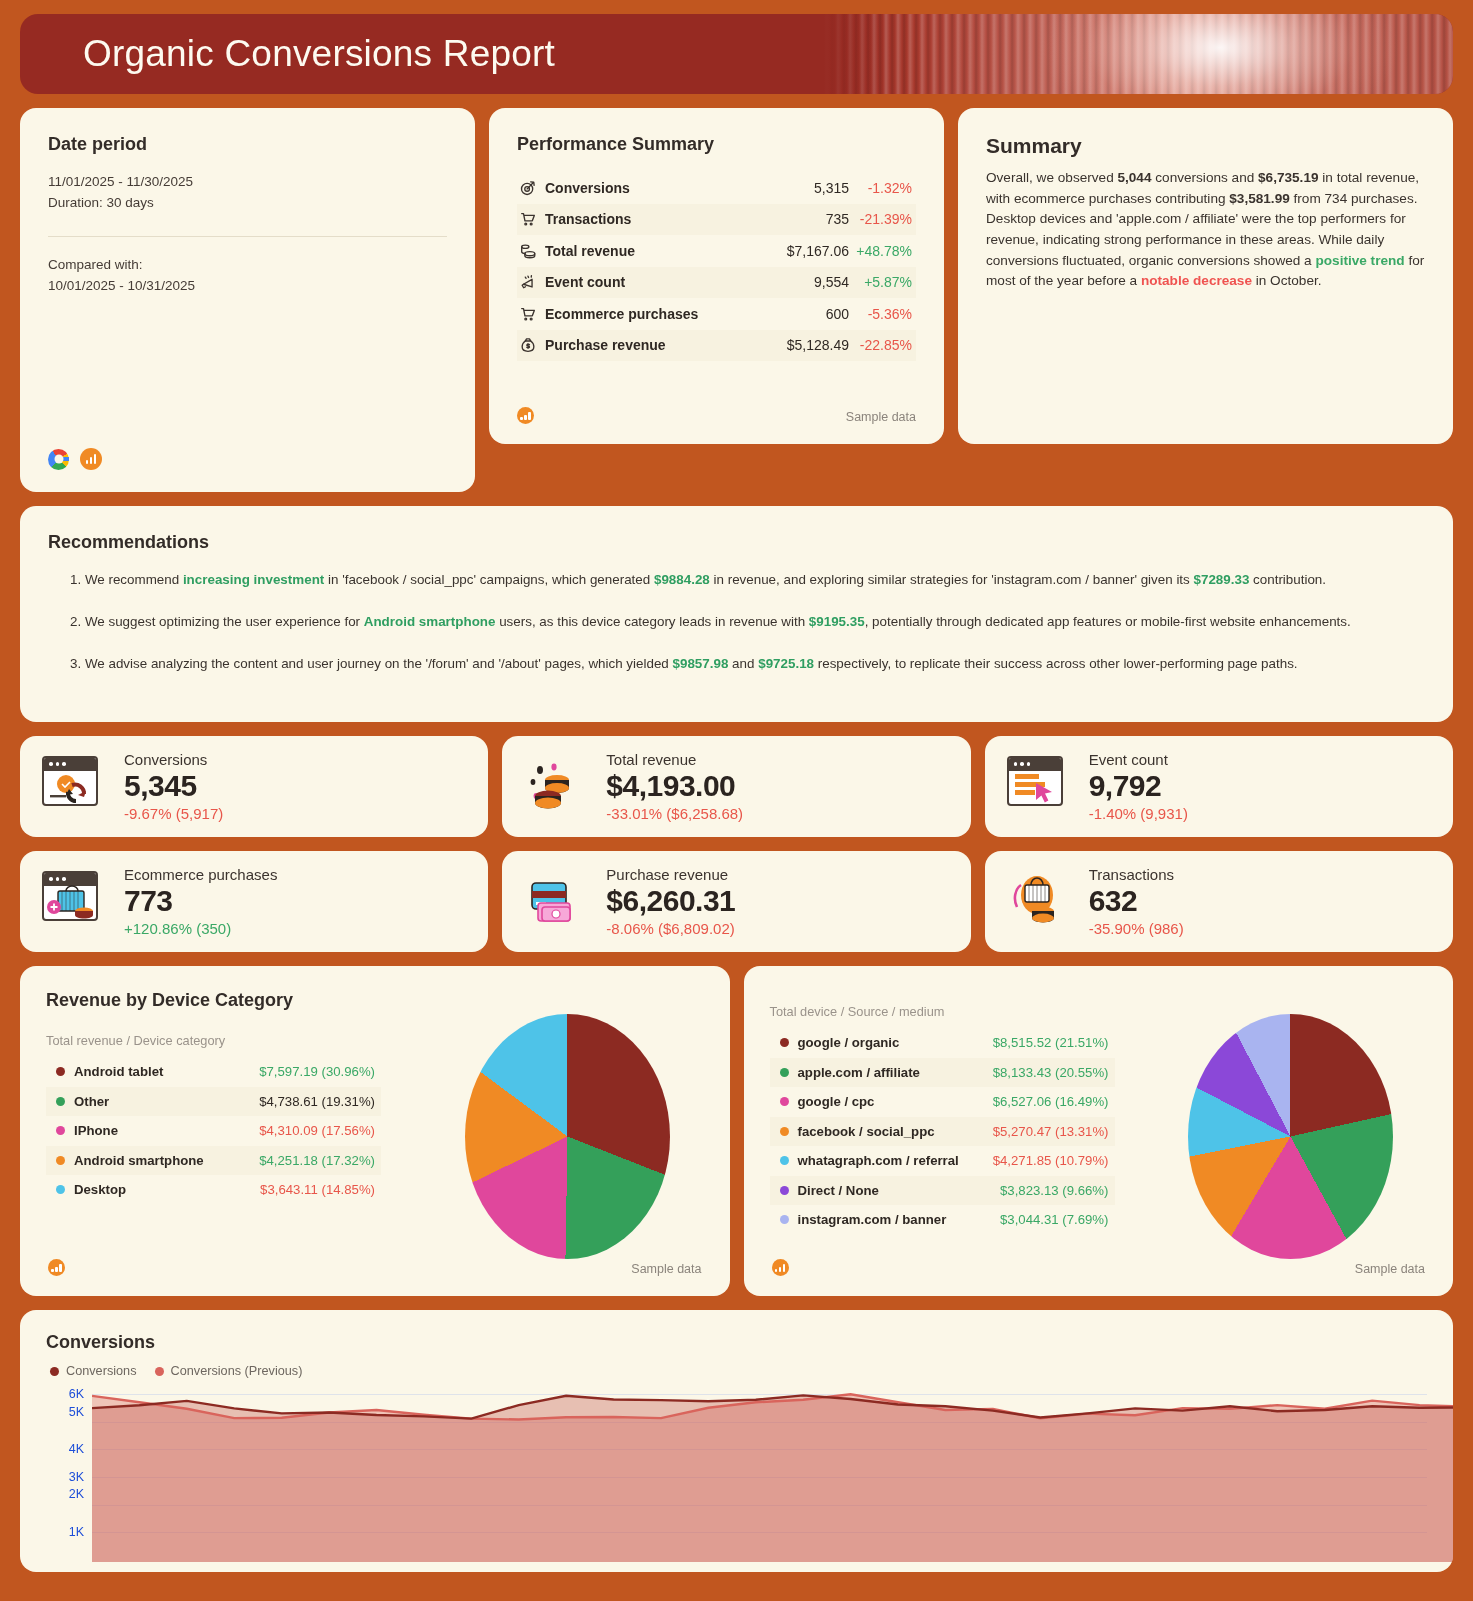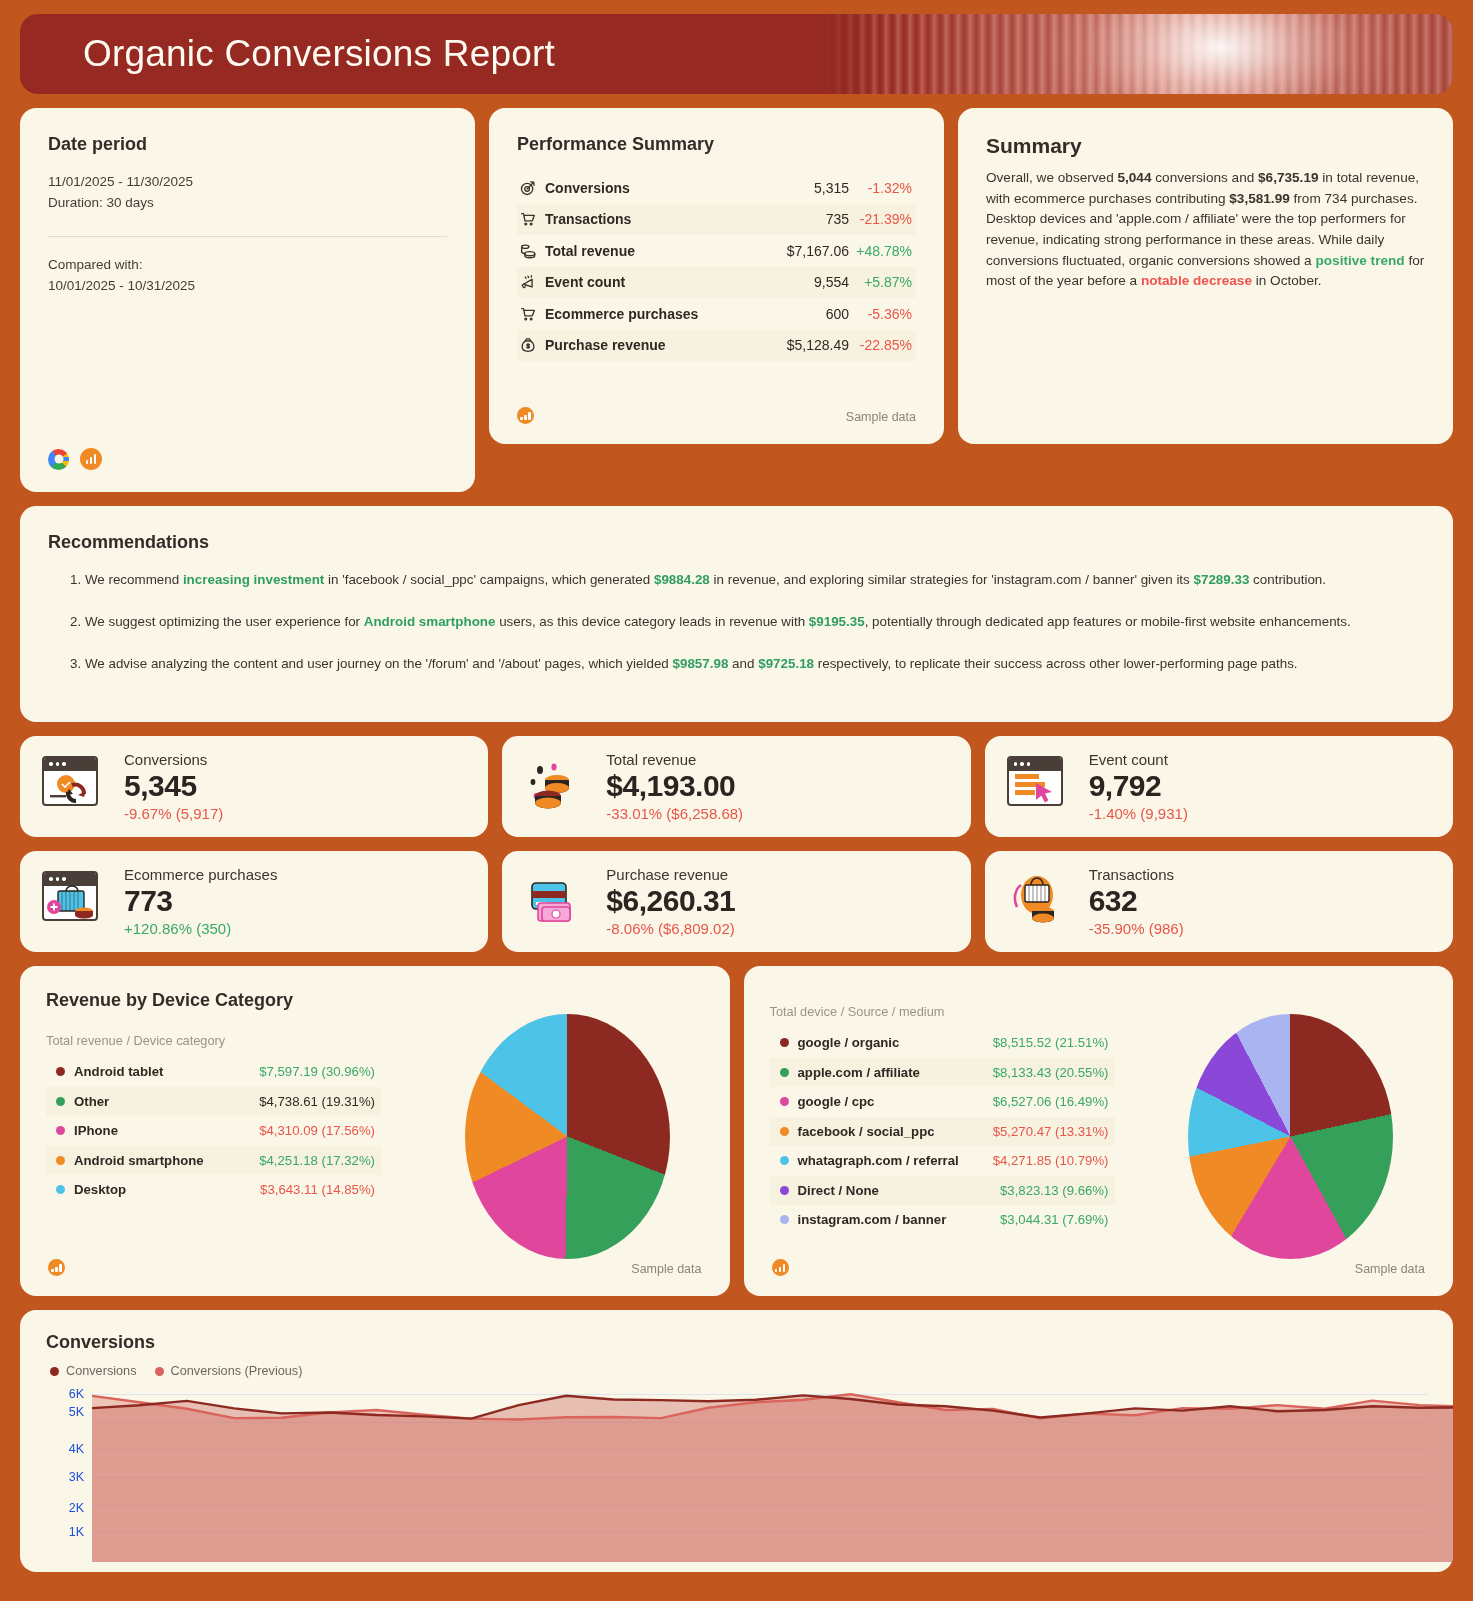--- a/index.html
+++ b/index.html
@@ -568,21 +568,21 @@
                    <span>Conversions</span>
         </div>
         <div style="display: flex; align-items: center; gap: 7px;">
           <span class="dot" style="background:#d9645c;margin:0"></span>
                    <span>Conversions (Previous)</span>
         </div>
       </div>
     <div class="lc-wrap">
       <div class="yaxis" id="yaxis">
           <div class="ytick" style="top: 146.333px;">1K</div>
-          <div class="ytick" style="top: 122px;">2K</div>
+          <div class="ytick" style="top: 108px;">2K</div>
           <div class="ytick" style="top: 91px;">3K</div>
           <div class="ytick" style="top: 63.3333px;">4K</div>
           <div class="ytick" style="top: 26px;">5K</div>
           <div class="ytick" style="top: 8px;">6K</div>
         </div>
       <div id="gridlines">
           <div class="grid" style="top: 146.333px;"></div>
           <div class="grid" style="top: 118.667px;"></div>
           <div class="grid" style="top: 91px;"></div>
           <div class="grid" style="top: 63.3333px;"></div>

